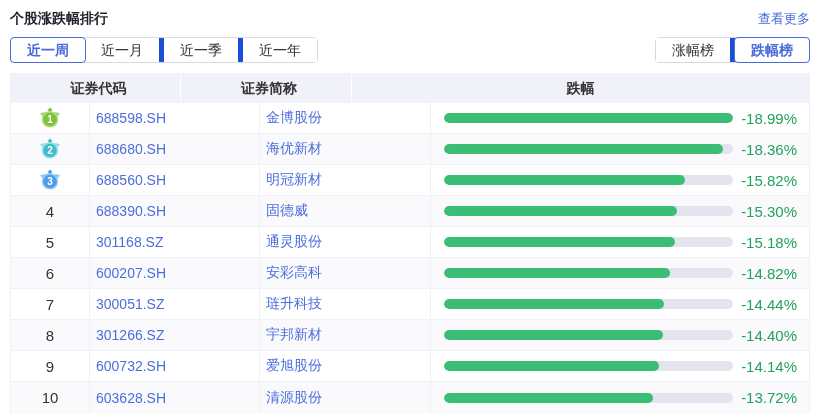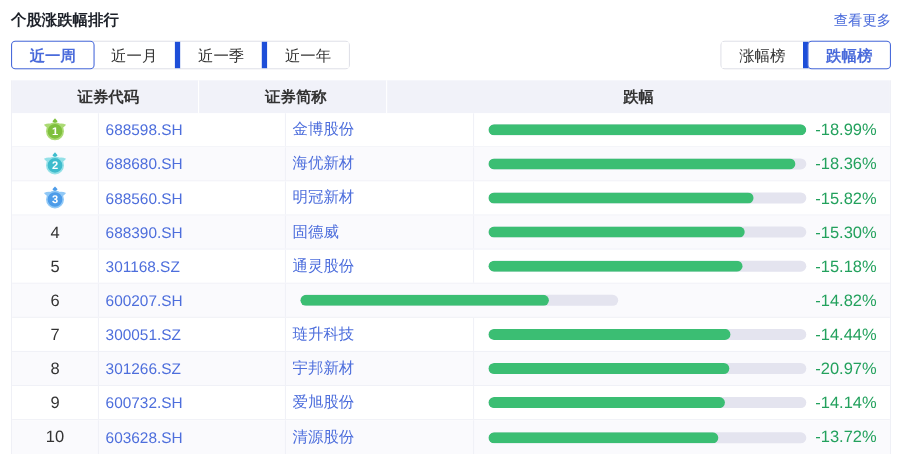--- a/index.html
+++ b/index.html
@@ -189,20 +189,23 @@
       <span class="pct">-15.18%</span>
     </div>
   </div>
         <div class="tr even">
     <div class="td col-rank">
             <span class="rank-num">6</span>
           </div>
     <div class="td col-code">
             <span class="stock-code">600207.SH</span>
           </div>
+    <div class="td col-name">
+            <span class="stock-name">安彩高科</span>
+          </div>
     <div class="td col-change">
       <div class="bar-track">
         <div class="bar-fill" style="width: 78.04%;"></div>
       </div>
       <span class="pct">-14.82%</span>
     </div>
   </div>
         <div class="tr">
     <div class="td col-rank">
             <span class="rank-num">7</span>
@@ -227,21 +230,21 @@
     <div class="td col-code">
             <span class="stock-code">301266.SZ</span>
           </div>
     <div class="td col-name">
             <span class="stock-name">宇邦新材</span>
           </div>
     <div class="td col-change">
       <div class="bar-track">
         <div class="bar-fill" style="width: 75.83%;"></div>
       </div>
-      <span class="pct">-20.97%</span>
+      <span class="pct">-14.40%</span>
     </div>
   </div>
         <div class="tr">
     <div class="td col-rank">
             <span class="rank-num">9</span>
           </div>
     <div class="td col-code">
             <span class="stock-code">600732.SH</span>
           </div>
     <div class="td col-name">

